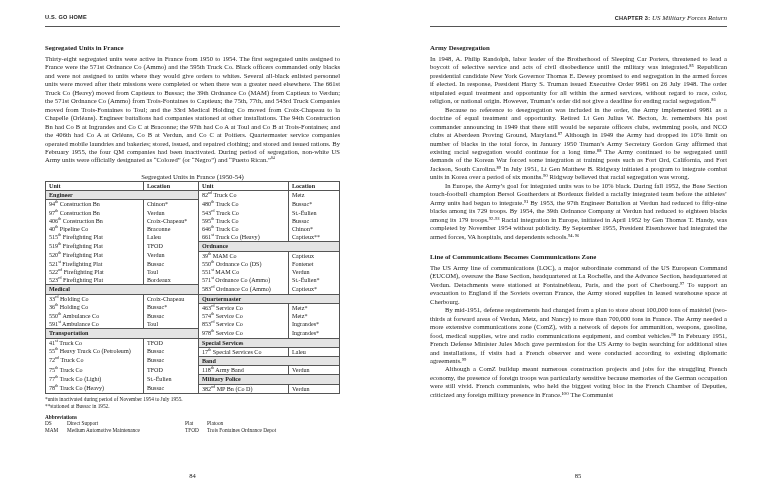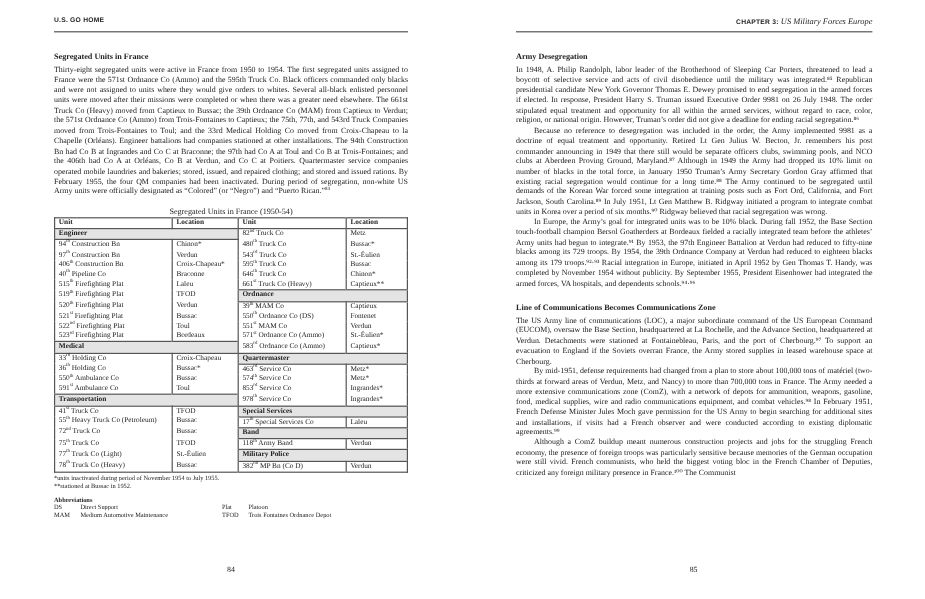--- a/index.html
+++ b/index.html
@@ -213,21 +213,21 @@
         <span>Trois Fontaines Ordnance Depot</span>
       </div>
     </div>
   </div>
   <div class="pagenum">84</div>
 </div>
 
 <div class="page right">
   <div class="runhead">
     <span>CHAPTER 3:</span>
-    <span class="ital">US Military Forces Europe</span>
+    <span class="ital">US Military Forces Return</span>
   </div>
   <div class="rule"></div>
   <div class="body">
     <h3>Army Desegregation</h3>
     <p>In 1948, A. Philip Randolph, labor leader of the Brotherhood of Sleeping Car Porters, threatened to lead a boycott of selective service and acts of civil disobedience until the military was integrated.⁸⁵ Republican presidential candidate New York Governor Thomas E. Dewey promised to end segregation in the armed forces if elected.  In response, President Harry S. Truman issued Executive Order 9981 on 26 July 1948.  The order stipulated equal treatment and opportunity for all within the armed services, without regard to race, color, religion, or national origin.  However, Truman’s order did not give a deadline for ending racial segregation.⁸⁶</p>
     <p class="indent">Because no reference to desegregation was included in the order, the Army implemented 9981 as a doctrine of equal treatment and opportunity.  Retired Lt Gen Julius W. Becton, Jr. remembers his post commander announcing in 1949 that there still would be separate officers clubs, swimming pools, and NCO clubs at Aberdeen Proving Ground, Maryland.⁸⁷  Although in 1949 the Army had dropped its 10% limit on number of blacks in the total force, in January 1950 Truman’s Army Secretary Gordon Gray affirmed that existing racial segregation would continue for a long time.⁸⁸  The Army continued to be segregated until demands of the Korean War forced some integration at training posts such as Fort Ord, California, and Fort Jackson, South Carolina.⁸⁹  In July 1951, Lt Gen Matthew B. Ridgway initiated a program to integrate combat units in Korea over a period of six months.⁹⁰ Ridgway believed that racial segregation was wrong.</p>
     <p class="indent">In Europe, the Army’s goal for integrated units was to be 10% black.  During fall 1952, the Base Section touch-football champion Bersol Goatherders at Bordeaux fielded a racially integrated team before the athletes’ Army units had begun to integrate.⁹¹  By 1953, the 97th Engineer Battalion at Verdun had reduced to fifty-nine blacks among its 729 troops.  By 1954, the 39th Ordnance Company at Verdun had reduced to eighteen blacks among its 179 troops.⁹²·⁹³  Racial integration in Europe, initiated in April 1952 by Gen Thomas T. Handy, was completed by November 1954 without publicity. By September 1955, President Eisenhower had integrated the armed forces, VA hospitals, and dependents schools.⁹⁴·⁹⁶</p>
     <h3 class="sec2">Line of Communications Becomes Communications Zone</h3>
     <p>The US Army line of communications (LOC), a major subordinate command of the US European Command (EUCOM), oversaw the Base Section, headquartered at La Rochelle, and the Advance Section, headquartered at Verdun.  Detachments were stationed at Fontainebleau, Paris, and the port of Cherbourg.⁹⁷  To support an evacuation to England if the Soviets overran France, the Army stored supplies in leased warehouse space at Cherbourg.</p>
     <p class="indent">By mid-1951, defense requirements had changed from a plan to store about 100,000 tons of matériel (two-thirds at forward areas of Verdun, Metz, and Nancy) to more than 700,000 tons in France.  The Army needed a more extensive communications zone (ComZ), with a network of depots for ammunition, weapons, gasoline, food, medical supplies, wire and radio communications equipment, and combat vehicles.⁹⁸  In February 1951, French Defense Minister Jules Moch gave permission for the US Army to begin searching for additional sites and installations, if visits had a French observer and were conducted according to existing diplomatic agreements.⁹⁹</p>

